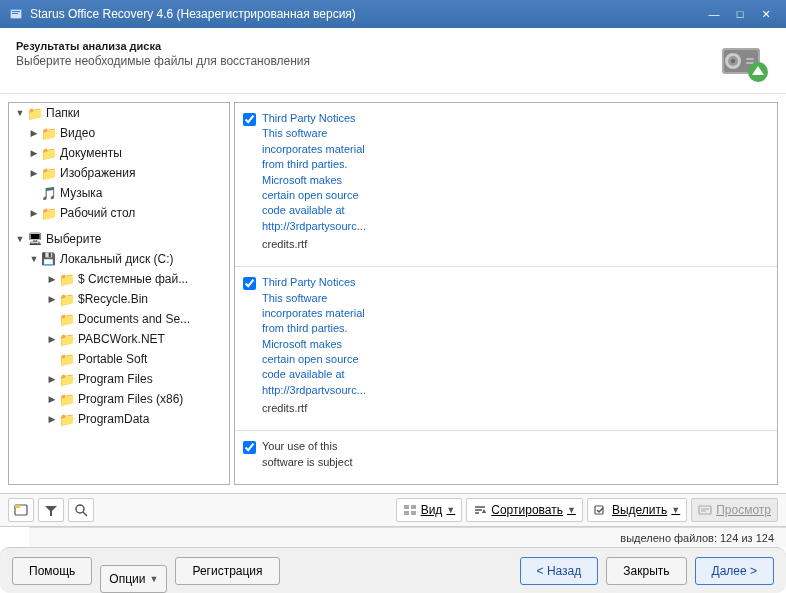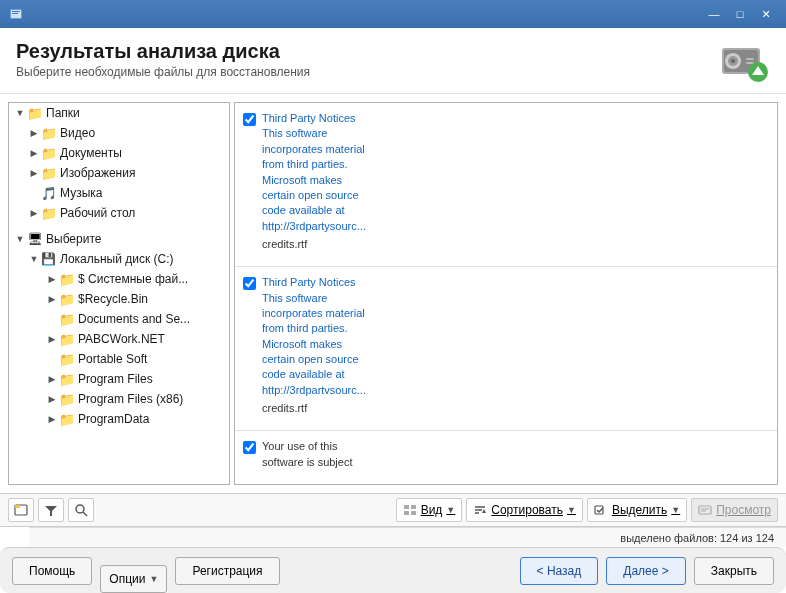--- a/index.html
+++ b/index.html
@@ -63,21 +63,21 @@
 
     
     .header {
       padding: 12px 16px 8px 16px;
       border-bottom: 1px solid #e0e0e0;
       display: flex;
       align-items: flex-start;
       justify-content: space-between;
     }
     .header-text h1 {
-      font-size: 20px;
+      font-size: 11px;
       font-weight: 600;
       color: #1a1a1a;
       margin-bottom: 2px;
     }
     .header-text p {
       font-size: 12px;
       color: #555;
     }
 
     
@@ -291,20 +291,21 @@
 <body>
 
 <div class="title-bar">
   <div class="title-bar-left">
     <svg class="title-bar-icon" viewBox="0 0 16 16">
       <rect x="2" y="3" width="12" height="10" rx="1" fill="#6b9fd4"></rect>
       <rect x="3" y="4" width="10" height="8" rx="0.5" fill="white" opacity="0.7"></rect>
       <rect x="4" y="5" width="8" height="1" fill="#3a7bd5"></rect>
       <rect x="4" y="7" width="6" height="1" fill="#3a7bd5"></rect>
     </svg>
+    <span class="title-bar-title">Starus Office Recovery 4.6 (Незарегистрированная версия)</span>
   </div>
   <div class="title-bar-controls">
     <button class="title-btn">—</button>
     <button class="title-btn">□</button>
     <button class="title-btn close">✕</button>
   </div>
 </div>
 
 <div class="main-window">
 
@@ -565,17 +566,17 @@
 
   <div class="bottom-bar">
     <button class="bottom-btn">Помощь</button>
     <div class="dropdown-btn">
       <span>Опции</span>
       <span style="font-size:9px; color:#555;">▼</span>
     </div>
     <button class="bottom-btn">Регистрация</button>
     <div class="bottom-btn-spacer"></div>
     <button class="bottom-btn primary">&lt; Назад</button>
+    <button class="bottom-btn">Закрыть</button>
     <button class="bottom-btn primary">Далее &gt;</button>
-    <button class="bottom-btn">Закрыть</button>
   </div>
 
 </div>
 
 </body></html>

